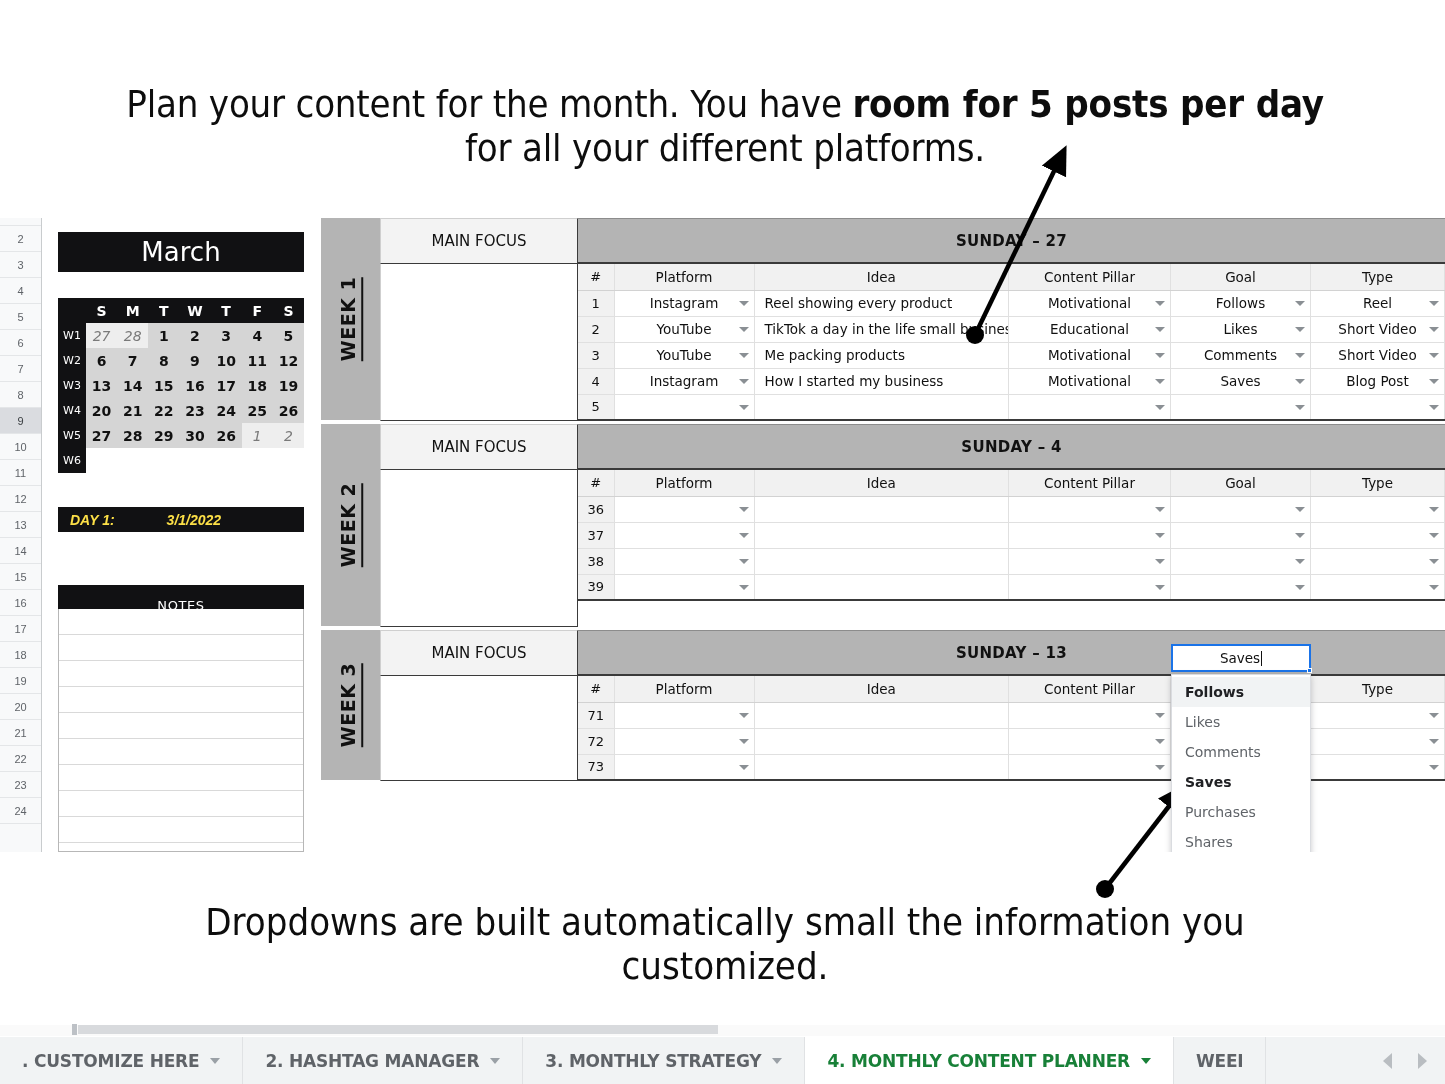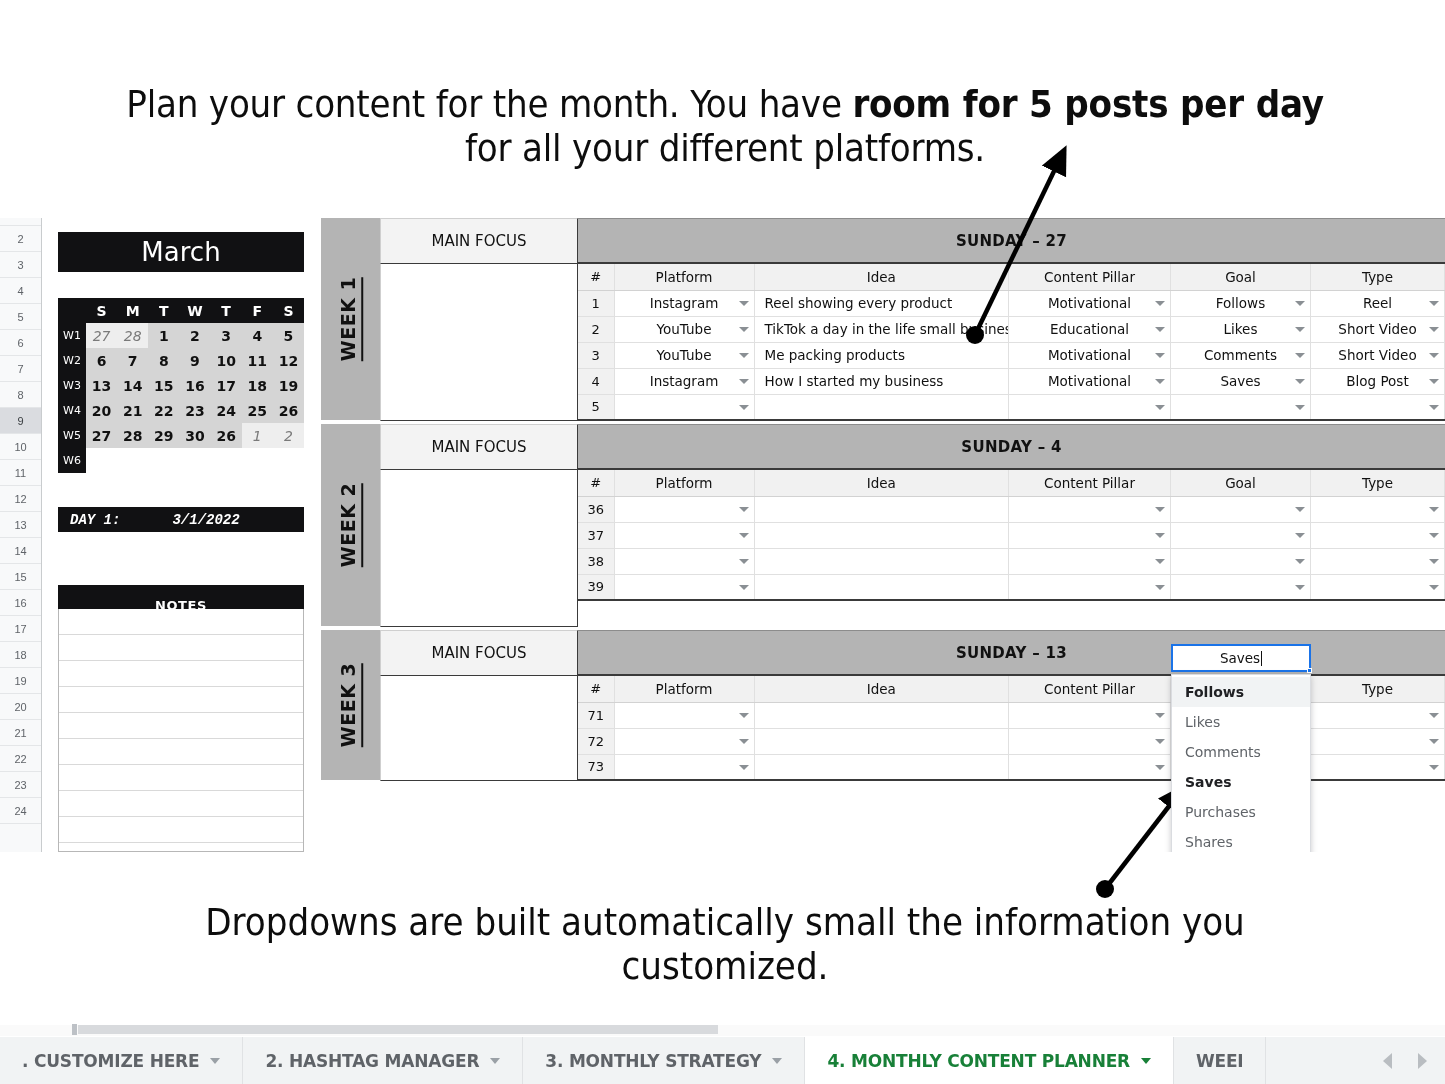--- a/index.html
+++ b/index.html
@@ -87,33 +87,33 @@
   .cal thead th { background:#111113; color:#fff; font-weight:700; font-size:14px; }
   .cal thead th.corner { background:#111113; width:28px; }
   .cal td.wk { background:#111113; color:#fff; font-size:11px; font-weight:400; width:28px; }
   .cal td.day { background:#d5d5d5; }
   .cal td.day.out { background:#eeeeee; color:#7a7a7a; font-style:italic; font-weight:400; }
   .cal td.day.empty { background:#ffffff; }
   .cal tbody tr:last-child td.day { background:#ffffff; }
 
   .day1bar {
     position:absolute; left:15px; top:289px; width:246px; height:25px;
-    background:#111113; color:#ffffff;
+    background:#111113; color:#fde047;
     display:flex; align-items:center;
     font-size:14px; font-style:italic; font-weight:700;
-    font-family:Liberation Mono, monospace;
+    font-family:Liberation Sans, sans-serif;
   }
   .day1bar .lbl { margin-left:12px; }
   .day1bar .val { margin-left:52px; }
 
   .notesbar {
     position:absolute; left:15px; top:367px; width:246px; height:40px;
     background:#111113; color:#fff;
     display:flex; align-items:center; justify-content:center;
-    font-size:13px; font-weight:700; letter-spacing:0.6px;
+    font-size:13px; font-weight:400; letter-spacing:0.6px;
     font-family:"DejaVu Sans", sans-serif;
   }
   .notesbody {
     position:absolute; left:15px; top:391px; width:246px; height:243px;
     background:#fff; border:1px solid #b7b7b7; border-top:none;
   }
   .notesbody .nline { height:26px; border-bottom:1px solid #d9d9d9; }
 
   
   .weeks { position:absolute; left:321px; top:0; width:1124px; height:634px; }

